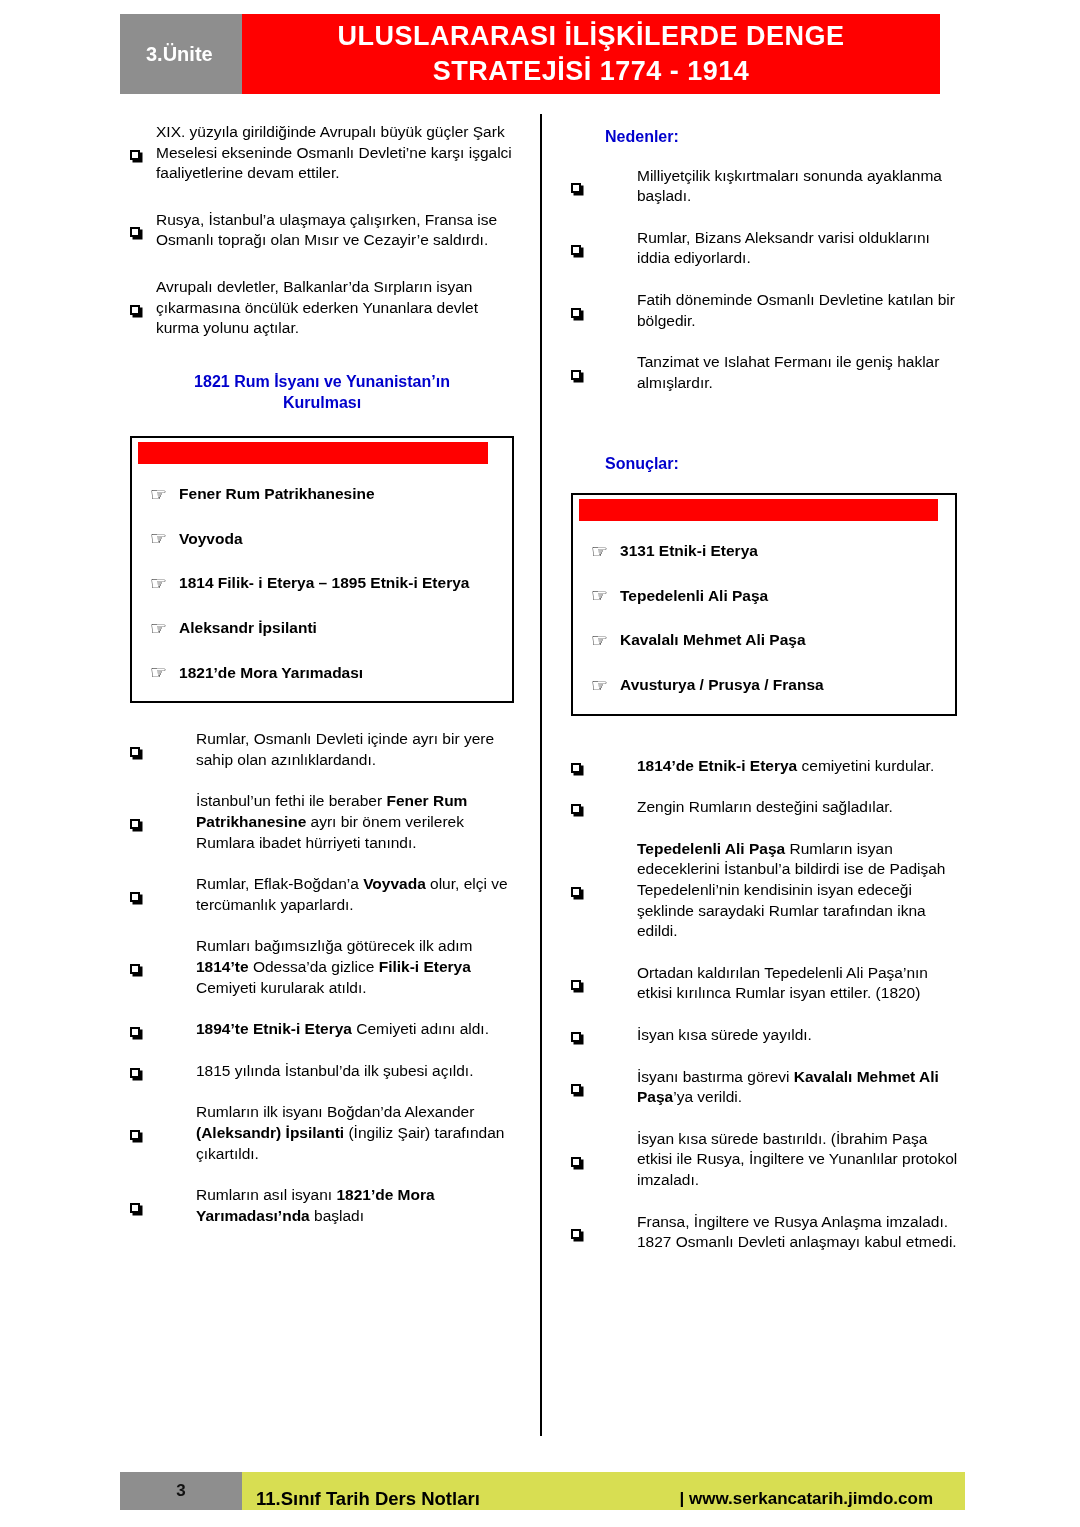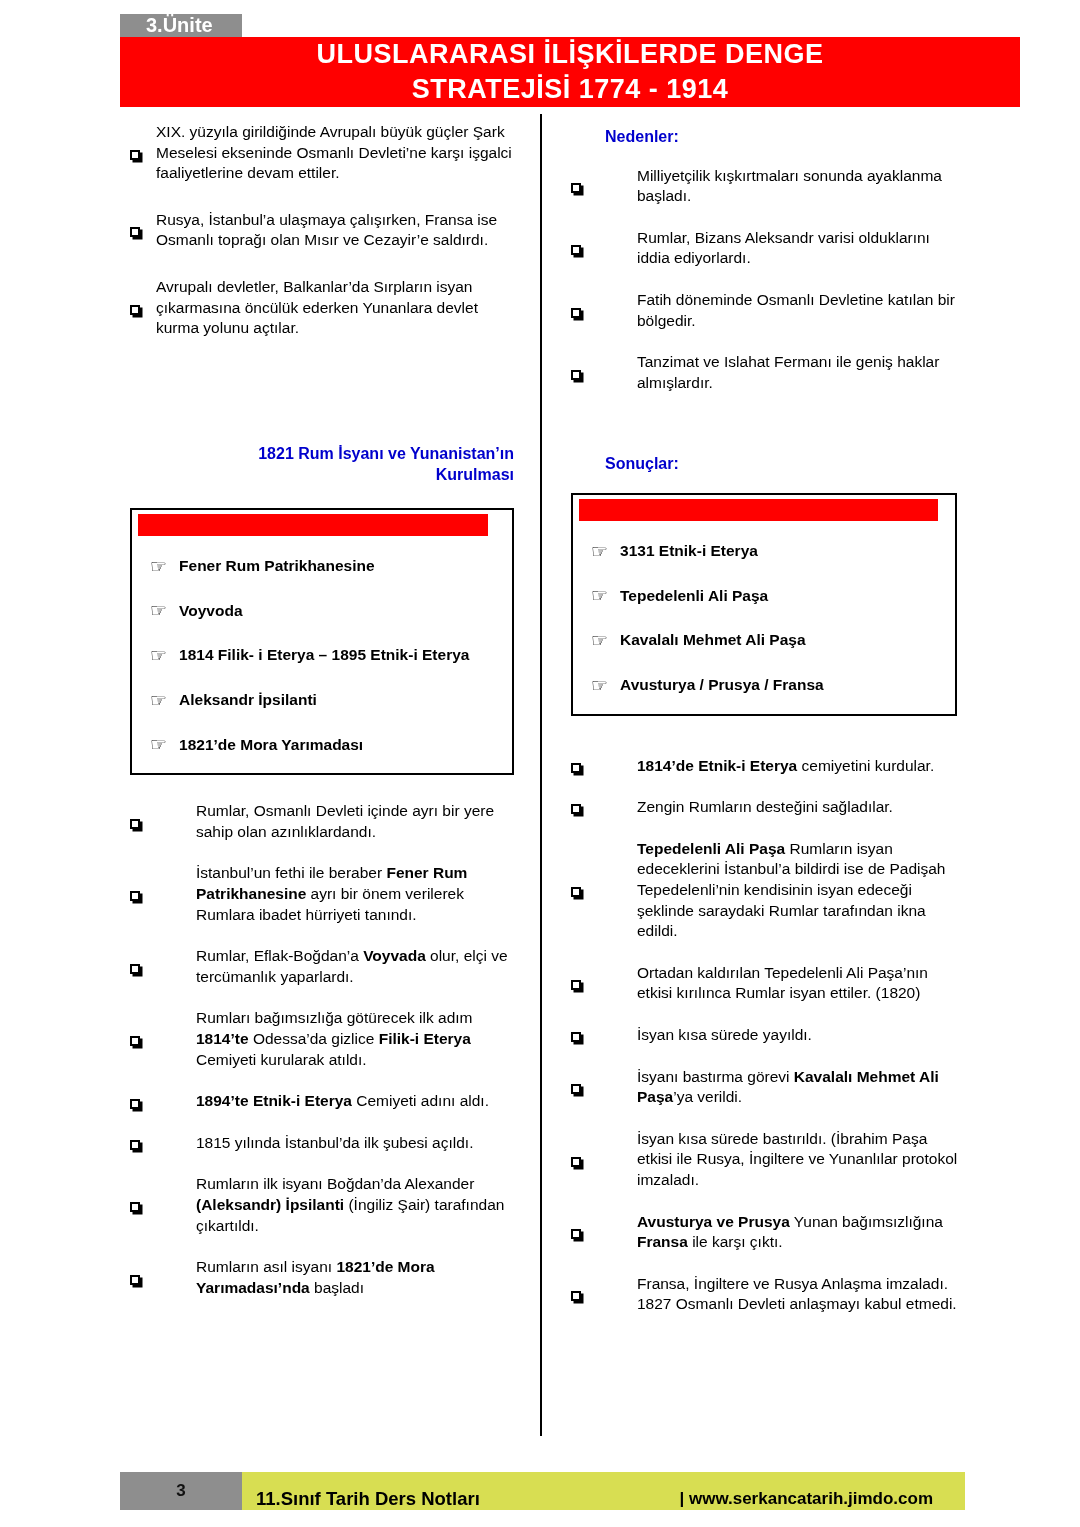--- a/index.html
+++ b/index.html
@@ -4,21 +4,21 @@
 <style>
   * { margin:0; padding:0; box-sizing:border-box; }
   html,body { background:#ffffff; }
   .page {
     position:relative; width:1080px; height:1527px; margin:0 auto;
     background:#fff; color:#000; overflow:hidden;
     font-family:"Liberation Sans","DejaVu Sans",sans-serif;
   }
 
   
-  .header { position:absolute; left:120px; top:14px; width:900px; height:80px; display:flex;flex-direction:column; }
+  .header { position:absolute; left:120px; top:14px; width:820px; height:80px; display:flex; }
   .unit-box {
     width:122px; background:var(--header-gray,#8e8e8e); color:#fff;
     font-weight:bold; font-size:20px; display:flex; align-items:center; padding-left:26px;
   }
   .title-banner {
     flex:1; background:var(--banner-red,#ff0000); color:#fff; font-weight:bold; font-size:27px;
     text-align:center; display:flex; flex-direction:column; justify-content:center;
     line-height:1.3; letter-spacing:.5px;
   }
 
@@ -40,21 +40,21 @@
   }
   .txt { font-size:15.5px; line-height:1.33; }
 
   .intro-list .row { margin-bottom:26px; }
   .body-list .row { margin-bottom:21px;gap:40px; }
 
   
   .blue-head {
     color:var(--heading-blue,#0000cc); font-weight:bold; font-size:16px; line-height:1.35;
   }
-  .sec-title { text-align:right; margin:104px 8px 0 8px; }
+  .sec-title { text-align:center; margin:32px 8px 0 8px; }
   .right-head { margin:4px 0 18px 42px; }
   .sonuc-head { margin-top:60px; }
 
   
   .keybox {
     border:2px solid #000; background:#fff; margin:22px 8px 0 8px;
     padding:4px 6px 8px 6px;
   }
   .redbar { height:22px; background:var(--banner-red,#ff0000); width:95%; margin-bottom:20px; }
   .hand-list .row { margin-bottom:24px; padding-left:6px; }
@@ -245,24 +245,20 @@
         <div class="row">
           <span class="chk"></span>
           <div class="txt">İsyanı bastırma görevi <b>Kavalalı Mehmet Ali Paşa</b>’ya verildi.</div>
         </div>
         <div class="row">
           <span class="chk"></span>
           <div class="txt">İsyan kısa sürede bastırıldı. (İbrahim Paşa etkisi ile Rusya, İngiltere ve Yunanlılar protokol imzaladı.</div>
         </div>
         <div class="row">
           <span class="chk"></span>
-          <div class="txt"><b>Avusturya ve Prusya</b> Yunan bağımsızlığına <b>Fransa</b> ile karşı çıktı.</div>
-        </div>
-        <div class="row">
-          <span class="chk"></span>
           <div class="txt">Fransa, İngiltere ve Rusya Anlaşma imzaladı. 1827 Osmanlı Devleti anlaşmayı kabul etmedi.</div>
         </div>
       </div>
   </div>
 
   <div class="footer">
     <div class="page-num-box">3</div>
     <div class="footer-bar">
       <span class="f-left">11.Sınıf Tarih Ders Notları</span>
       <span class="f-right">| www.serkancatarih.jimdo.com</span>

